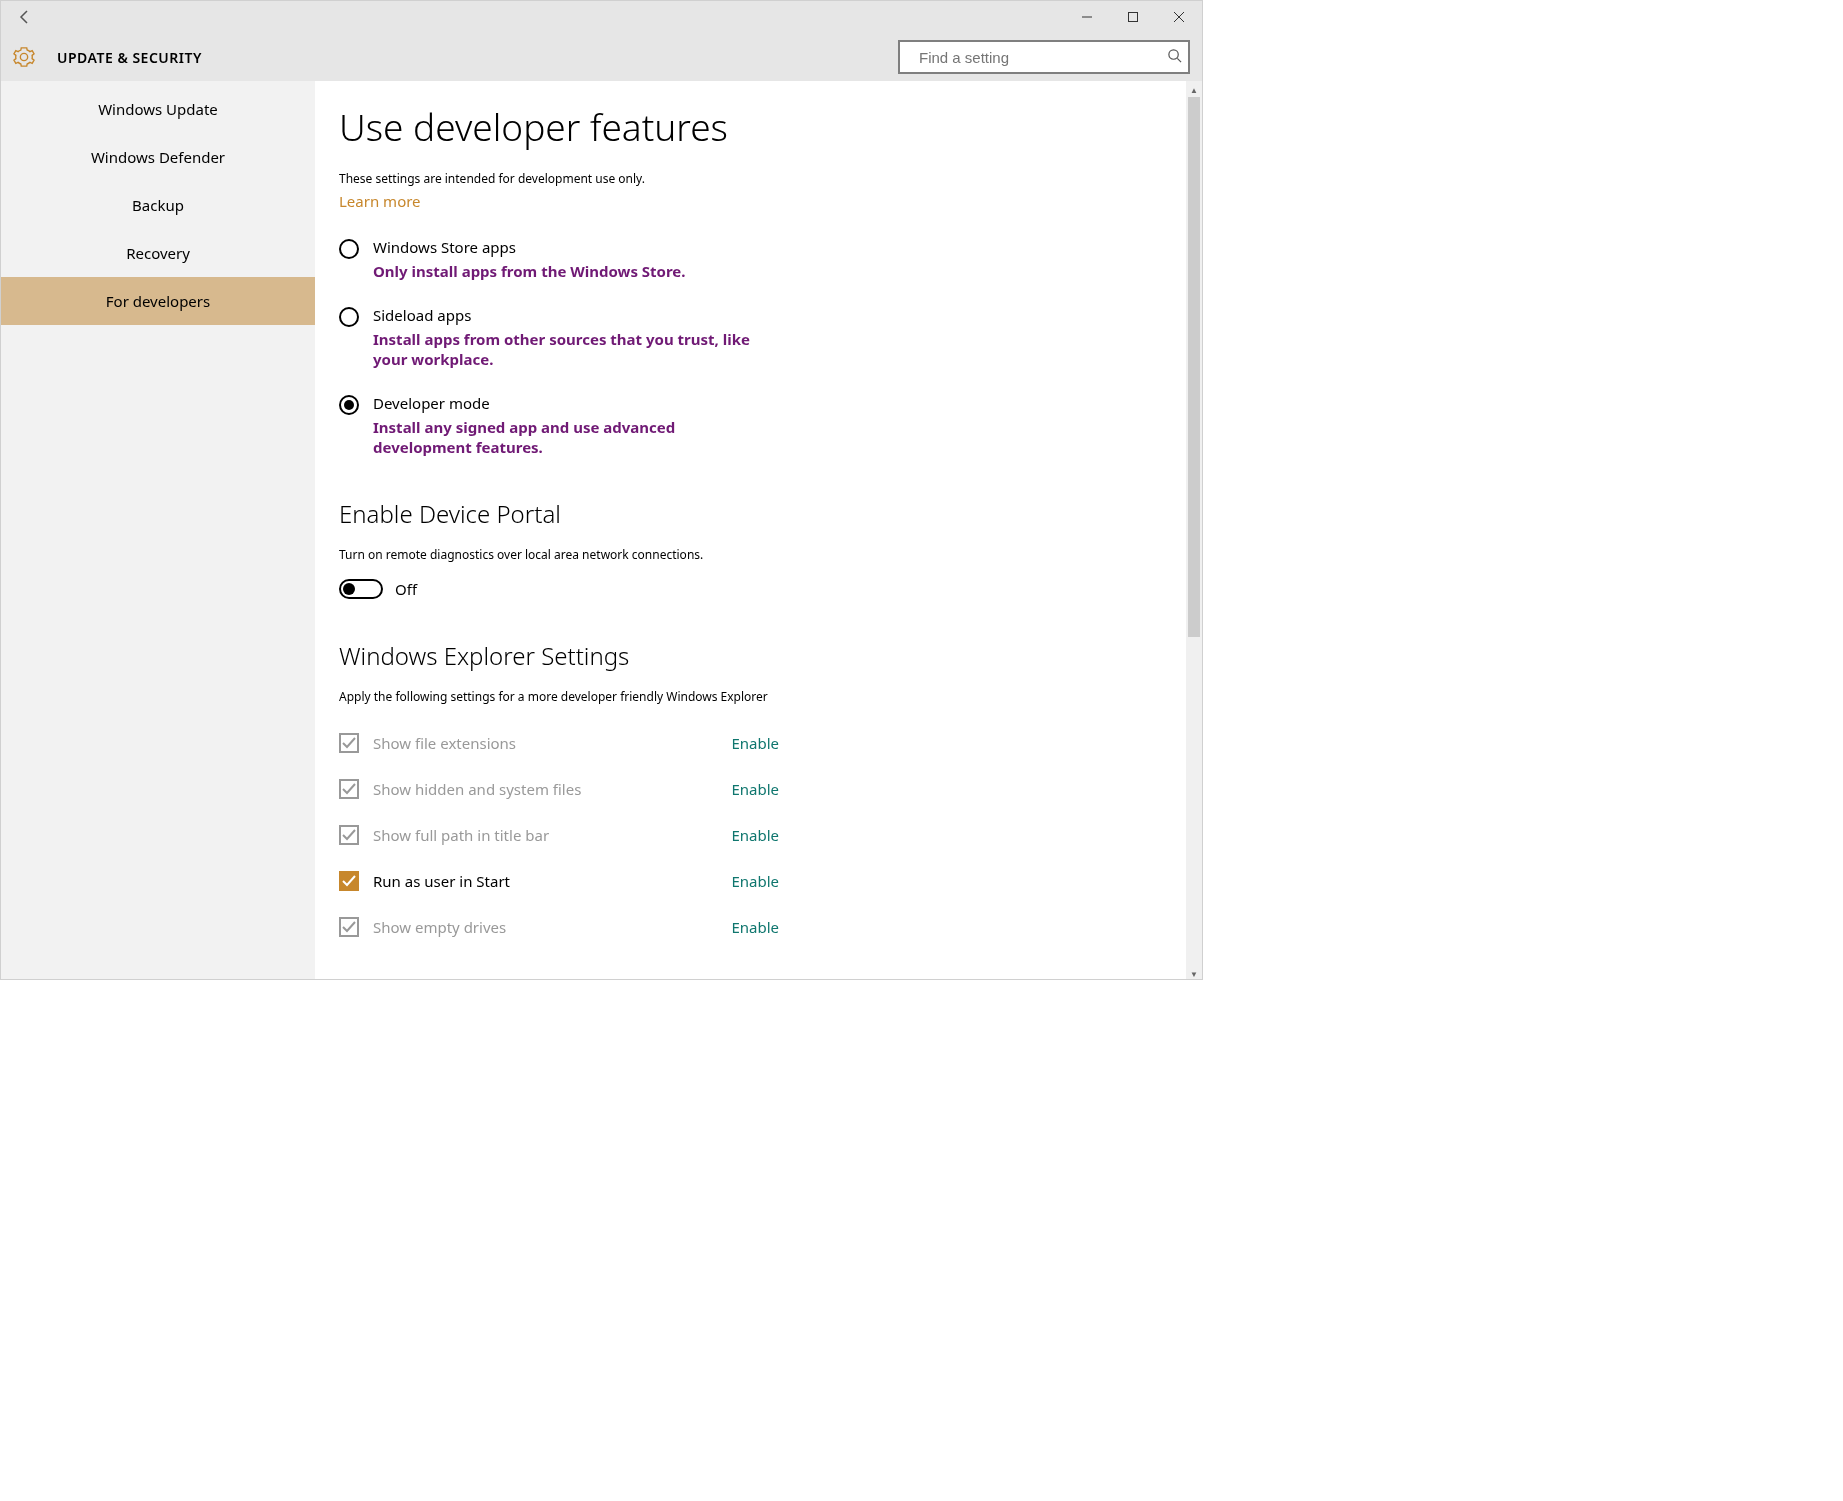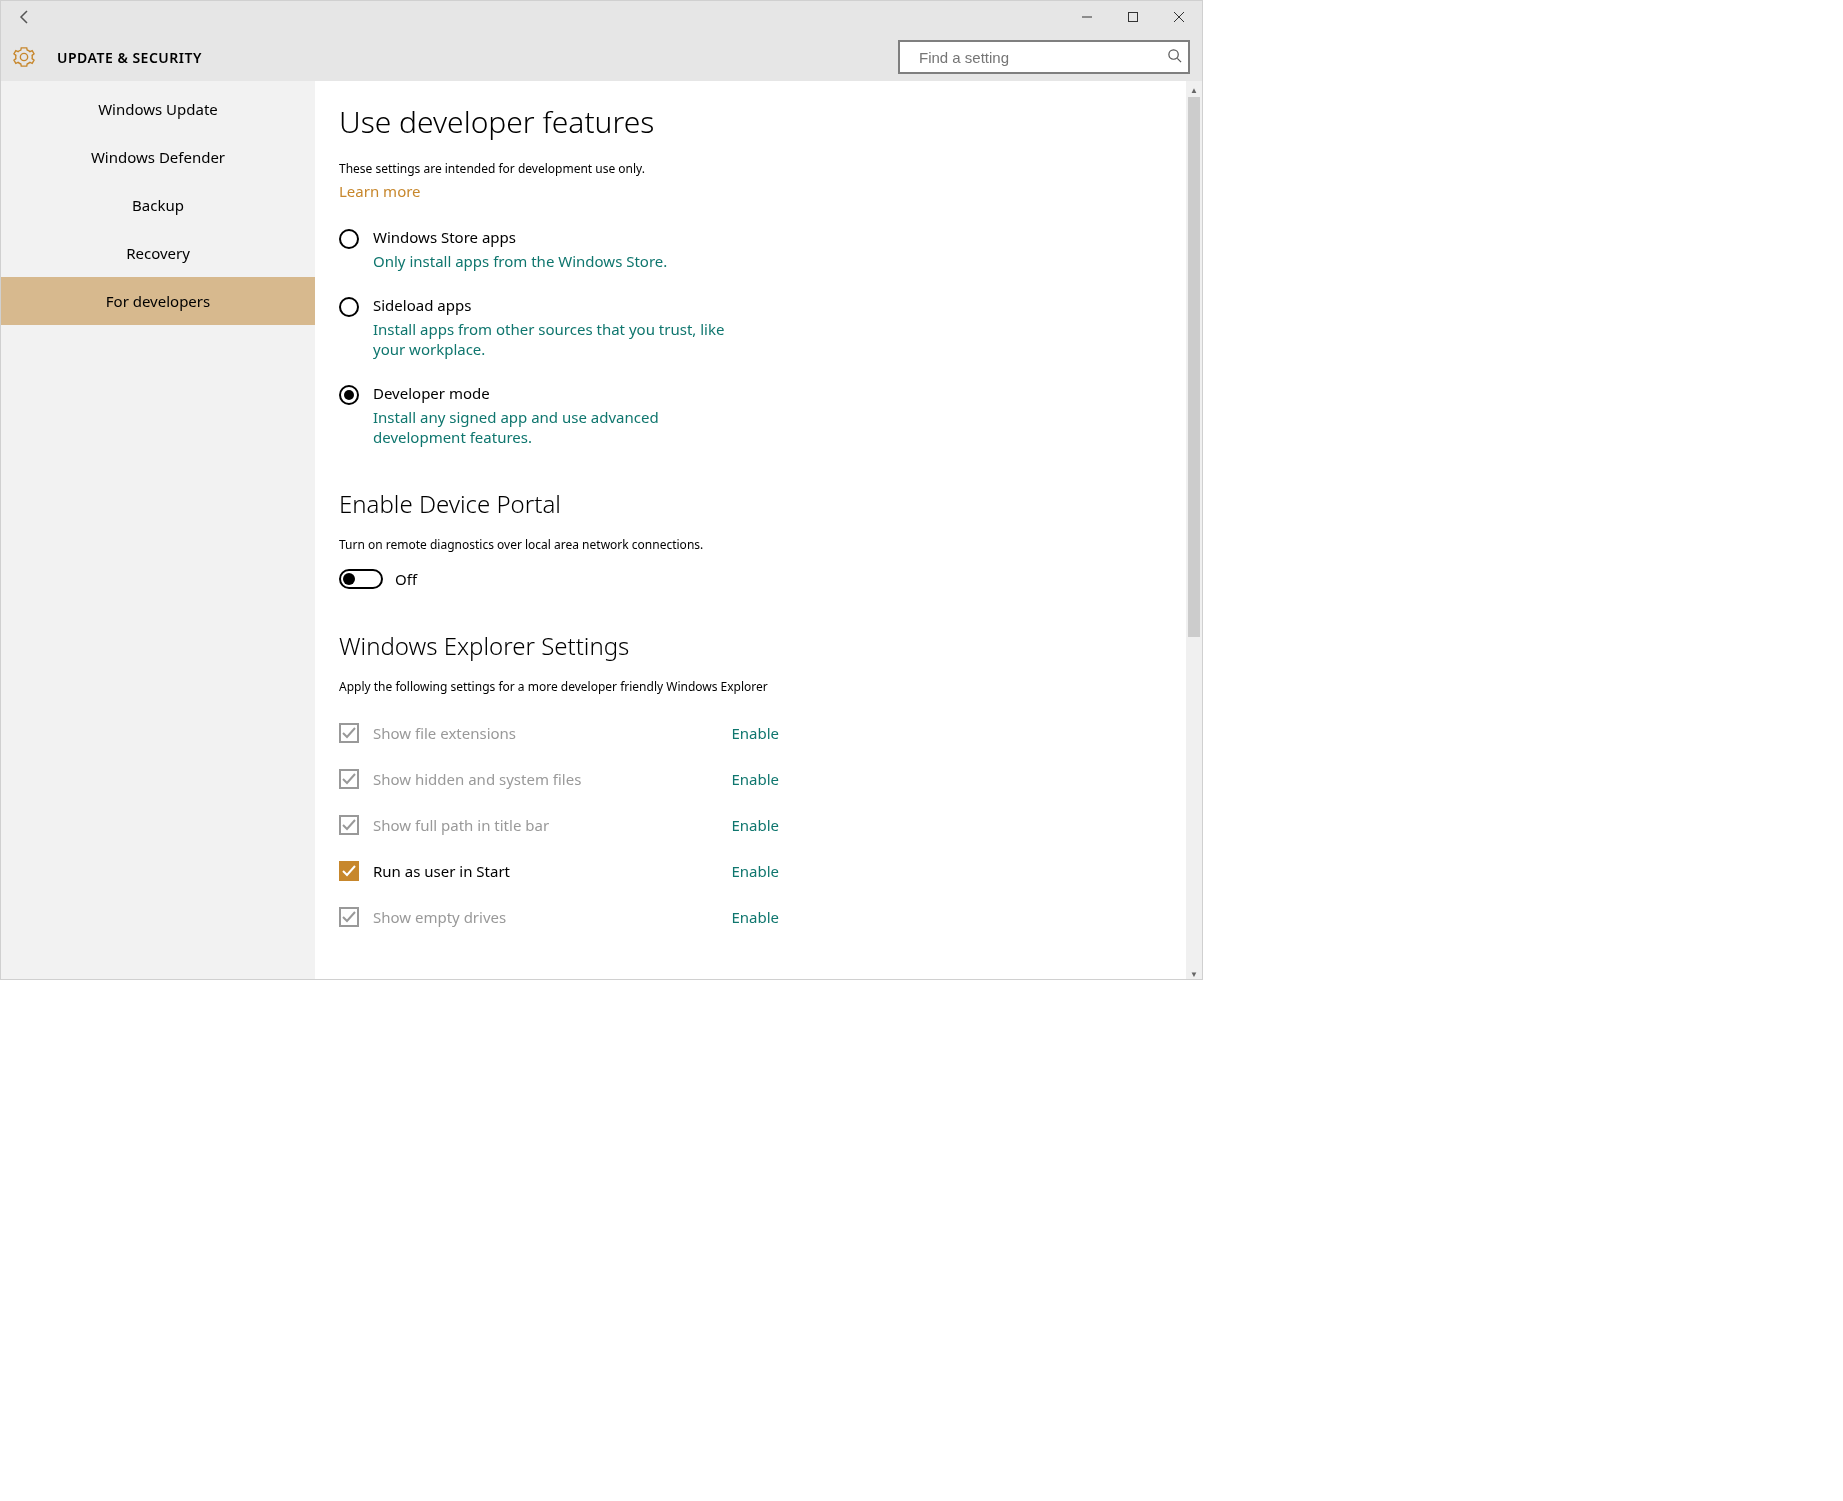--- a/index.html
+++ b/index.html
@@ -90,35 +90,35 @@
     background:#d7b98e;
   }
   .main {
     flex:1;
     background:#fff;
     padding: 20px 0 0 24px;
     overflow-y:auto;
     position:relative;
   }
   .main-inner { max-width: 520px; }
-  h1 { font-size: 30px; font-weight: 300; margin-bottom: 18px; }
+  h1 { font-size: 37px; font-weight: 300; margin-bottom: 18px; }
   h2 { font-size: 24px; font-weight: 300; margin: 40px 0 16px 0; }
   .desc { font-size: 12px; color:#000; margin-bottom: 4px; }
   .link { color:#c7872c; font-size:15px; display:inline-block; margin-bottom: 26px; cursor:pointer; }
   .radio-row { display:flex; align-items:flex-start; margin-bottom: 24px; }
   .radiodot {
     width:20px; height:20px; border:2px solid #000; border-radius:50%;
     margin-right: 14px; flex-shrink:0; position:relative; margin-top:2px;
   }
   .radiodot.sel::after {
     content:''; position:absolute; left:3px; top:3px; width:10px; height:10px;
     border-radius:50%; background:#000;
   }
   .radio-txt .lbl { font-size:15px; color:#000; }
-  .radio-txt .sub { font-size:15px; color:#0f766e; margin-top:4px; max-width:380px; }
+  .radio-txt .sub { font-size:15px; color:#701a75; margin-top:4px; max-width:380px;font-weight:bold; }
   .toggle-row { display:flex; align-items:flex-end; margin-top:16px; }
   .toggle {
     width:44px; height:20px; border:2px solid #000; border-radius:12px;
     position:relative; margin-right:12px;
   }
   .toggle::after {
     content:''; position:absolute; left:2px; top:2px; width:12px; height:12px;
     border-radius:50%; background:#000;
   }
   .chk-row {

